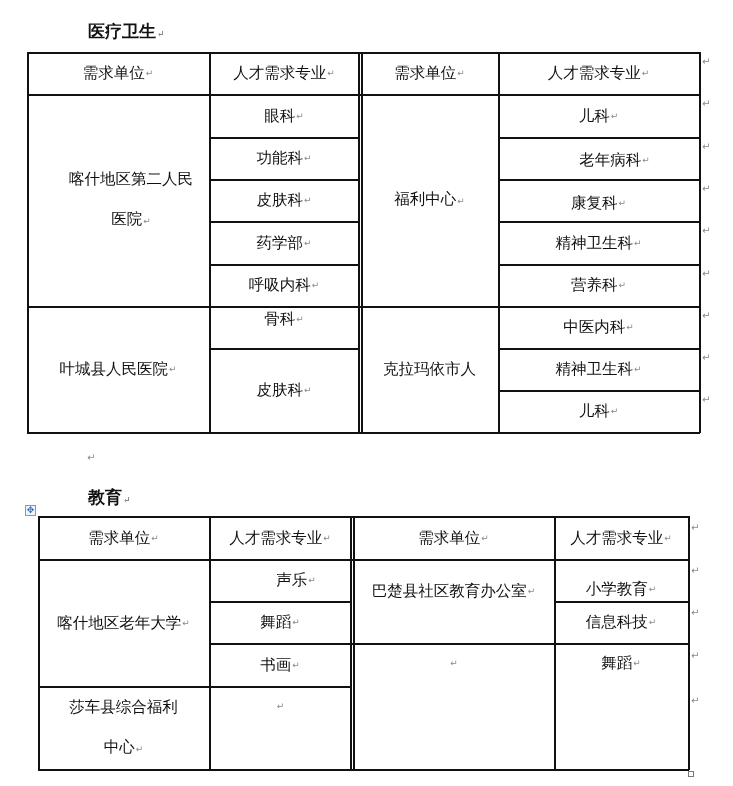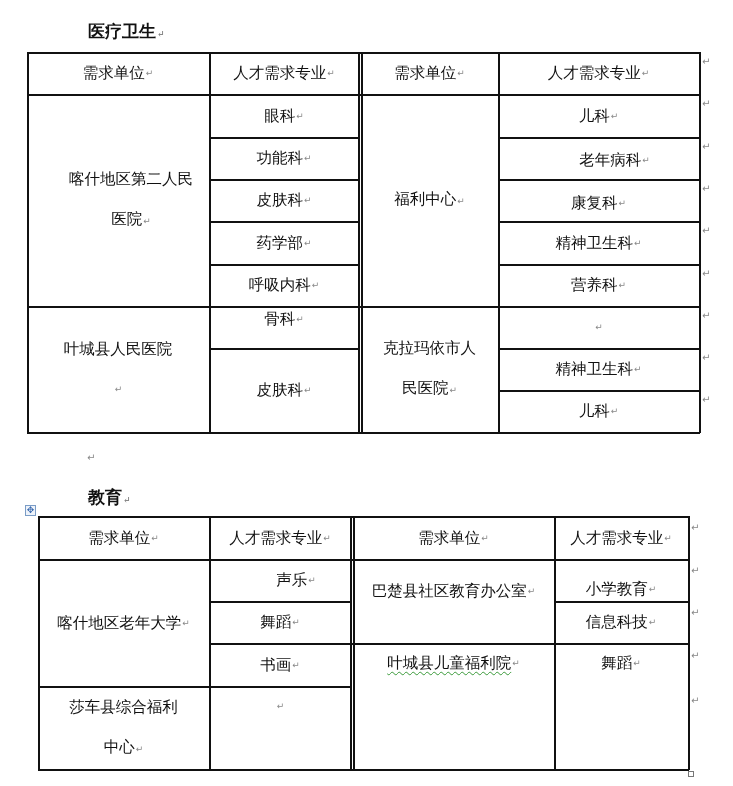--- a/index.html
+++ b/index.html
@@ -64,21 +64,21 @@
       </div>
     <div class="cell" style="left:498px; top:52px; width:201px; height:42px;">
         <span>人才需求专业</span>
         <span class="pm">↵</span>
       </div>
 
     <div class="cell" style="left:27px; top:94px; width:208px; height:212px; flex-direction:column;">
       <div>喀什地区第二人民</div>
       <div><span>医院</span><span class="pm">↵</span></div>
     </div>
-    <div class="cell" style="left:27px; top:306px; width:182px; height:126px;flex-direction:column;">
+    <div class="cell" style="left:27px; top:306px; width:182px; height:126px;">
         <span>叶城县人民医院</span>
         <span class="pm">↵</span>
       </div>
 
     <div class="cell" style="left:209px; top:94px; width:150px; height:43px;">
         <span>眼科</span>
         <span class="pm">↵</span>
       </div>
     <div class="cell" style="left:209px; top:137px; width:150px; height:42px;">
         <span>功能科</span>
@@ -103,21 +103,20 @@
     <div class="cell" style="left:209px; top:348px; width:150px; height:84px;">
         <span>皮肤科</span>
         <span class="pm">↵</span>
       </div>
 
     <div class="cell" style="left:361px; top:94px; width:137px; height:212px; flex-direction:column;">
       <div><span>福利中心</span><span class="pm">↵</span></div>
     </div>
     <div class="cell" style="left:361px; top:306px; width:137px; height:126px; flex-direction:column;">
       <div>克拉玛依市人</div>
-      <div><span>民医院</span><span class="pm">↵</span></div>
     </div>
 
     <div class="cell" style="left:498px; top:94px; width:201px; height:43px;">
         <span>儿科</span>
         <span class="pm">↵</span>
       </div>
     <div class="cell" style="left:498px; top:137px; width:201px; height:46px;padding-left:32px;">
         <span>老年病科</span>
         <span class="pm">↵</span>
       </div>
@@ -127,20 +126,21 @@
       </div>
     <div class="cell" style="left:498px; top:221px; width:201px; height:43px;">
         <span>精神卫生科</span>
         <span class="pm">↵</span>
       </div>
     <div class="cell" style="left:498px; top:264px; width:201px; height:42px;">
         <span>营养科</span>
         <span class="pm">↵</span>
       </div>
     <div class="cell" style="left:498px; top:306px; width:201px; height:42px;">
+        <span>中医内科</span>
         <span class="pm">↵</span>
       </div>
     <div class="cell" style="left:498px; top:348px; width:201px; height:42px;">
         <span>精神卫生科</span>
         <span class="pm">↵</span>
       </div>
     <div class="cell" style="left:498px; top:390px; width:201px; height:42px;">
         <span>儿科</span>
         <span class="pm">↵</span>
       </div>
@@ -216,21 +216,20 @@
       </div>
     <div class="cell top" style="left:209px; top:686px; width:142px; height:83px;">
         <span class="pm">↵</span>
       </div>
 
     <div class="cell" style="left:353px; top:559px; width:201px; height:64px;">
         <span>巴楚县社区教育办公室</span>
         <span class="pm">↵</span>
       </div>
     <div class="cell top" style="left:353px; top:643px; width:201px; height:126px;">
-        <span class="squiggle">叶城县儿童福利院</span>
         <span class="pm">↵</span>
       </div>
 
     <div class="cell" style="left:554px; top:559px; width:134px; height:60px;">
         <span>小学教育</span>
         <span class="pm">↵</span>
       </div>
     <div class="cell" style="left:554px; top:601px; width:134px; height:42px;">
         <span>信息科技</span>
         <span class="pm">↵</span>

